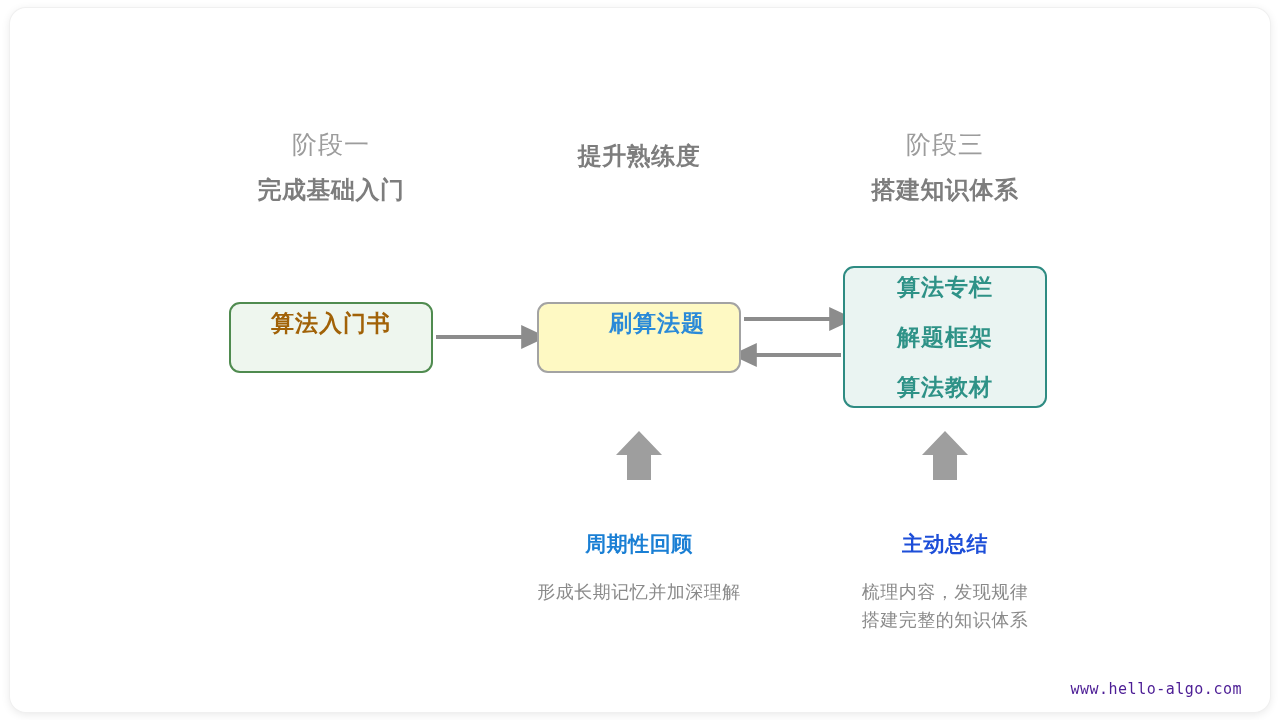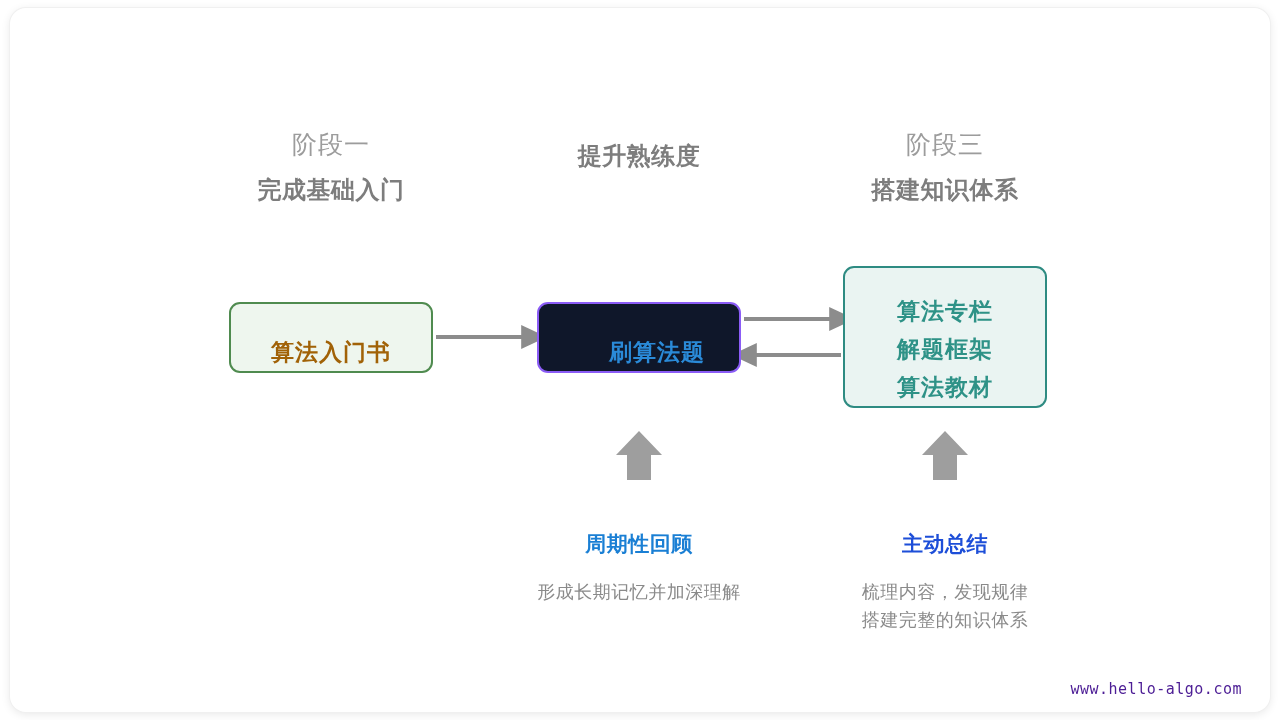--- a/index.html
+++ b/index.html
@@ -55,39 +55,39 @@
   }
 
   
   .node {
     position: absolute;
     box-sizing: border-box;
     border-radius: 11px;
     display: flex;
     flex-direction: column;
     align-items: center;
-    justify-content: flex-end;
+    justify-content: space-between;
     font-weight: bold;
     letter-spacing: 1px;
   }
   .node-line { line-height: 38px; }
 
   #node-book {
     left: 229px; top: 302px;
     width: 204px; height: 71px;
     background: #eef6ee;
     border: 2px solid #4f8b4f;
     color: #a16207;
     font-size: 23px;
   }
   #node-practice {
     left: 537px; top: 302px;
     width: 204px; height: 71px;
-    background: #0f172a;
-    border: 2px solid #8b5cf6;
+    background: #fef9c3;
+    border: 2px solid #a3a3a3;
     color: #2a8ad8;
     font-size: 23px;
     padding-left: 36px;
   }
   #node-resources {
     left: 843px; top: 266px;
     width: 204px; height: 142px;
     background: #eaf4f2;
     border: 2px solid #2e8b82;
     color: #2e9287;

